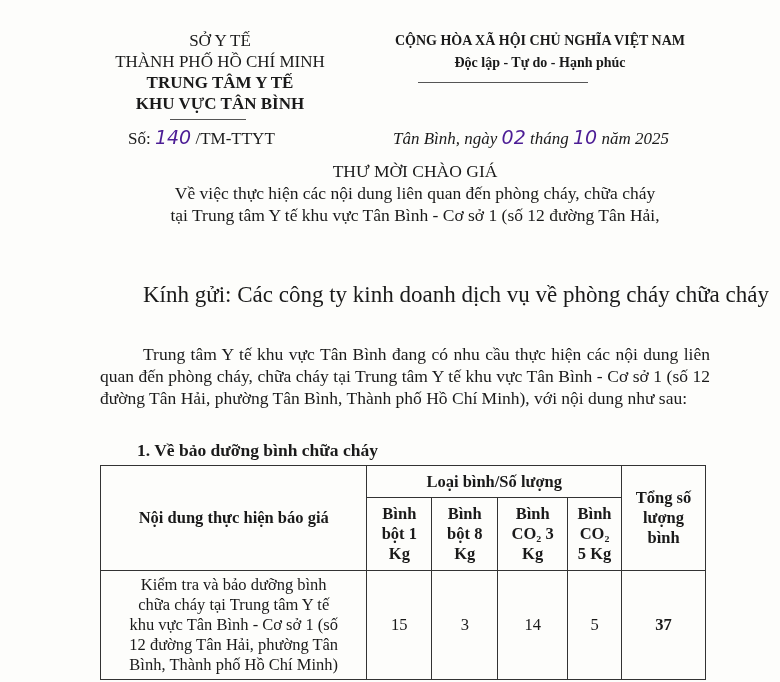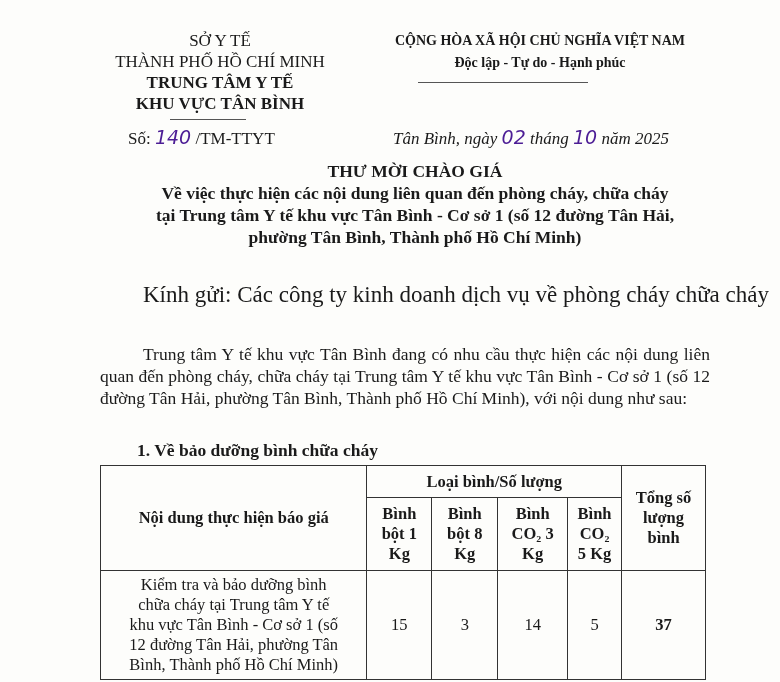--- a/index.html
+++ b/index.html
@@ -12,21 +12,21 @@
   }
   .abs { position:absolute; }
   .left-block { left:90px; width:260px; top:30px; text-align:center; font-size:17px; line-height:21px; }
   .left-block .b { font-weight:bold; }
   .left-block .u { position:absolute; left:80px; width:76px; top:89px; border-top:1px solid #555; }
   .right-block { left:340px; width:400px; top:30px; text-align:center; font-size:14px; line-height:22px; font-weight:bold; }
   .right-block .u { position:absolute; left:78px; width:170px; top:52px; border-top:1px solid #555; }
   .so-line { left:128px; top:126px; font-size:17px; }
   .hand { color:#4c1d95; font-family:"DejaVu Sans", sans-serif; font-style:italic; font-size:19px; }
   .date-line { left:393px; top:126px; font-size:17px; font-style:italic; }
-  .title { left:90px; width:650px; top:160px; font-size:17.5px; font-weight:bold; line-height:22px; text-align:center; }
+  .title { left:90px; width:650px; top:160px; font-size:17.5px; font-weight:normal; line-height:22px; text-align:center; }
   .kinh { left:143px; top:282px; font-size:23px; }
   .para { left:100px; width:610px; top:343px; font-size:17.5px; line-height:22px; text-align:justify; }
   .para .indent { text-indent:43px; display:block; }
   .sec { left:137px; top:440px; font-size:17.5px; font-weight:bold;text-align:right; }
   table.q {
     position:absolute; left:100px; top:465px; width:606px;
     border-collapse:collapse; font-size:16.5px; line-height:20px;
   }
   table.q td, table.q th { border:1px solid #333; text-align:center; vertical-align:middle; padding:0 3px; }
   table.q th { font-weight:bold; }
@@ -61,21 +61,20 @@
   <span class="hand">02</span>
   <span>tháng</span>
   <span class="hand">10</span>
   <span>năm 2025</span>
 </div>
 
 <div class="abs title">
   <div>THƯ MỜI CHÀO GIÁ</div>
   <div>Về việc thực hiện các nội dung liên quan đến phòng cháy, chữa cháy</div>
   <div>tại Trung tâm Y tế khu vực Tân Bình - Cơ sở 1 (số 12 đường Tân Hải,</div>
-  <div>phường Tân Bình, Thành phố Hồ Chí Minh)</div>
 </div>
 
 <div class="abs kinh">Kính gửi: Các công ty kinh doanh dịch vụ về phòng cháy chữa cháy</div>
 
 <div class="abs para">
   <span class="indent">Trung tâm Y tế khu vực Tân Bình đang có nhu cầu thực hiện các nội dung liên quan đến phòng cháy, chữa cháy tại Trung tâm Y tế khu vực Tân Bình - Cơ sở 1 (số 12 đường Tân Hải, phường Tân Bình, Thành phố Hồ Chí Minh), với nội dung như sau:</span>
 </div>
 
 <div class="abs sec">1. Về bảo dưỡng bình chữa cháy</div>
 

